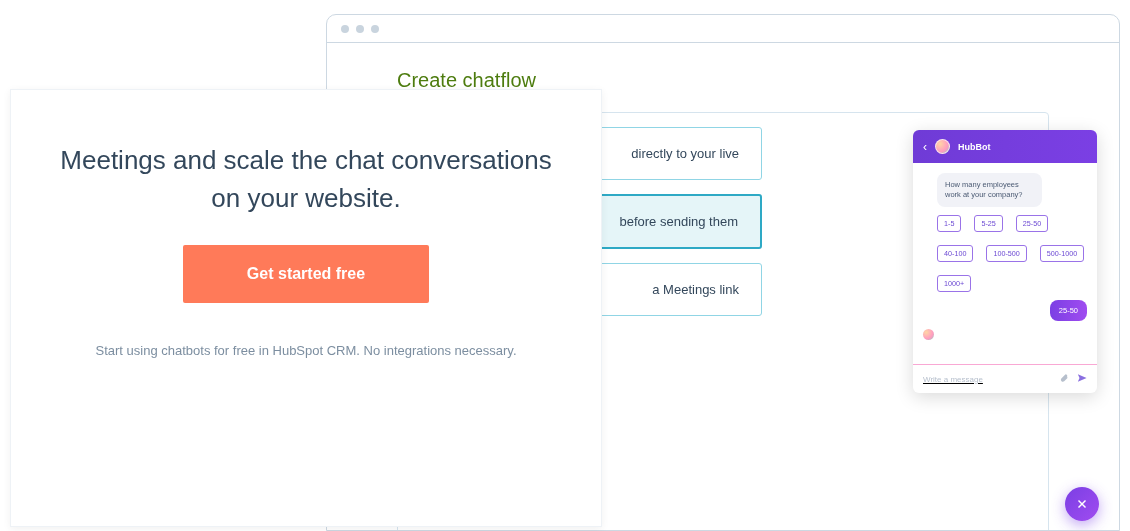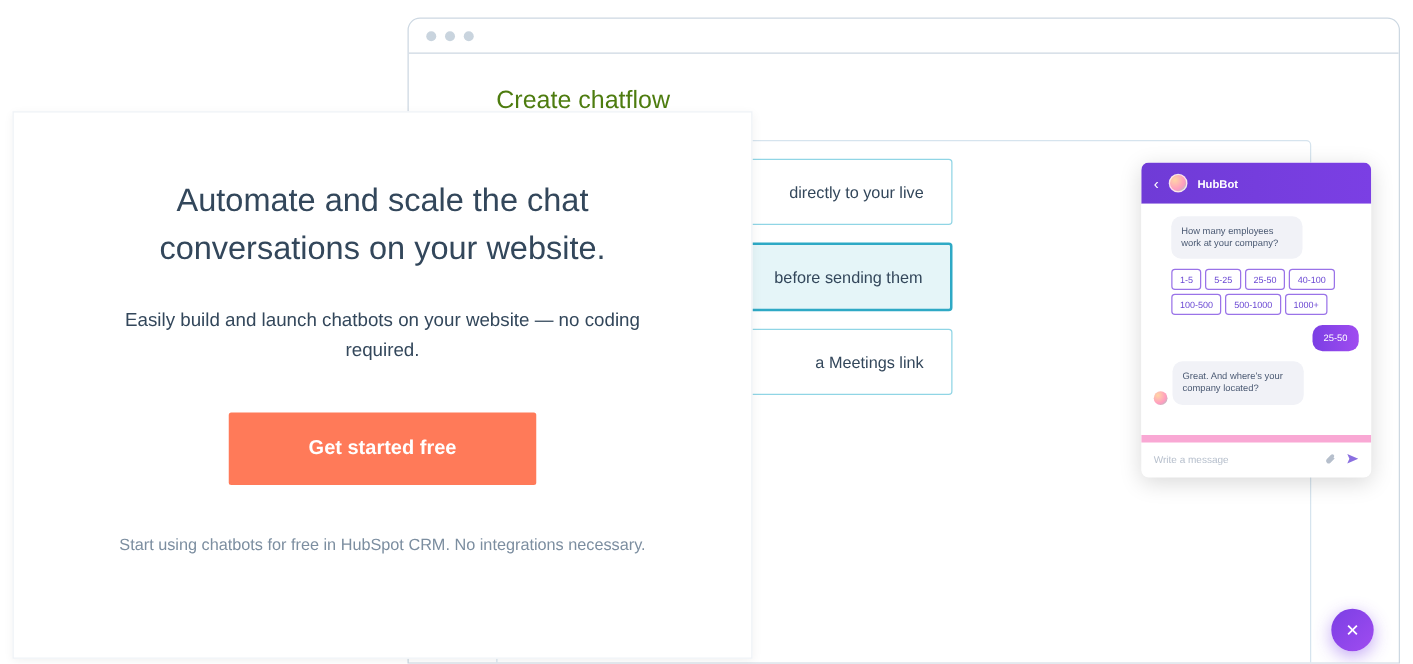--- a/index.html
+++ b/index.html
@@ -158,21 +158,21 @@
     }
     .bubble-row { display:flex; align-items:flex-end; gap:4px; margin-bottom:8px;}
     .bubble-row .mini-avatar{
       width:11px;height:11px;border-radius:50%;
       background: radial-gradient(circle at 30% 30%, #ffd6a5, #ff9cc0 60%, #8ed1c0);
       flex:none;
     }
     .chips {
       display: flex;
       flex-wrap: wrap;
-      gap: 3px;
+      gap: 13px;
       margin-left: 14px;
       margin-bottom: 8px;
       max-width: 155px;
     }
     .chip {
       border: 1px solid #9a73e8;
       color: #6b48d3;
       border-radius: 3px;
       padding: 3px 6px;
       font-size: 7.2px;
@@ -184,25 +184,26 @@
       font-size: 7.5px;
       padding: 6px 9px;
       border-radius: 8px;
       display: inline-block;
       float: right;
       clear: both;
       margin-bottom: 8px;
     }
     .clearfix::after { content:""; display:block; clear:both; }
     .chat-input-bar {
-      border-top: 6px solid #f9a8d4;
+      border-top: 1px solid #f9a8d4;
       padding: 8px 10px;
       display: flex;
       align-items: center;
       justify-content: space-between;
+      text-decoration: underline;
     }
     .chat-input-bar .placeholder {
       color: #b6bfcc;
       font-size: 8px;
     }
     .chat-input-icons { display:flex; gap:8px; }
     .chat-input-icons svg { width:10px; height:10px; fill:#8a6fe0; }
     .attach svg { fill:#b6bfcc; }
 
     .fab {
@@ -263,21 +264,20 @@
           <span class="chip">500-1000</span>
           <span class="chip">1000+</span>
         </div>
 
         <div class="clearfix">
           <span class="bubble-user">25-50</span>
         </div>
 
         <div class="bubble-row">
           <span class="mini-avatar"></span>
-          <div class="bubble-bot" style="margin:0">Great. And where's your company located?</div>
         </div>
 
       </div>
       <div class="chat-input-bar">
         <span class="placeholder">Write a message</span>
         <span class="chat-input-icons">
           <span class="attach">
             <svg viewBox="0 0 24 24">
                 <path d="M21 11.5l-8.5 8.5a5 5 0 01-7-7L14 4.5a3.5 3.5 0 015 5L10.5 18a2 2 0 01-3-3l8-8"></path>
               </svg>
@@ -295,17 +295,16 @@
       <svg viewBox="0 0 24 24">
           <line x1="6" y1="6" x2="18" y2="18"></line>
           <line x1="18" y1="6" x2="6" y2="18"></line>
         </svg>
     </div>
 
   </div>
 </div>
 
 <div class="promo">
-  <h1>Automate and scale the chat conversations on your website.</h1>
-  <p class="sub">Easily build and launch chatbots on your website — no coding required.</p>
+  <h1>Meetings and scale the chat conversations on your website.</h1>
   <button class="cta-btn">Get started free</button>
   <p class="footnote">Start using chatbots for free in HubSpot CRM. No integrations necessary.</p>
 </div>
 
 </body></html>

